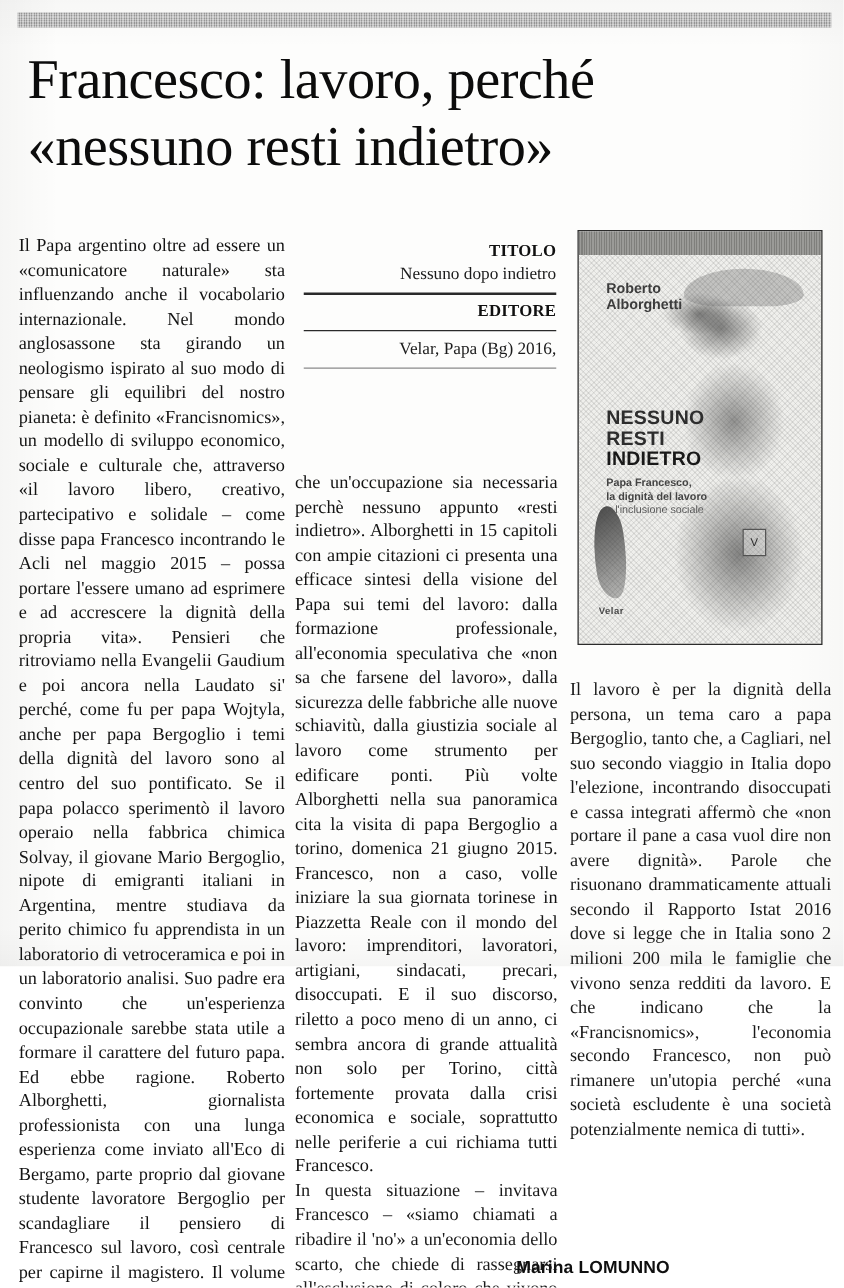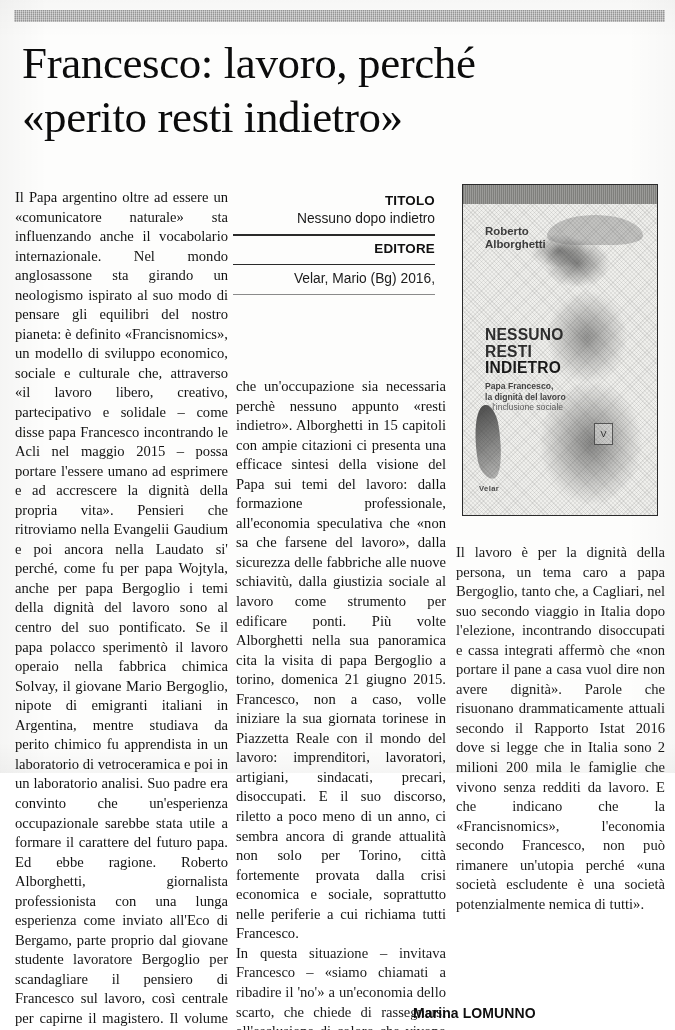--- a/index.html
+++ b/index.html
@@ -83,24 +83,24 @@
   .col p {
     margin: 0;
   }
 
   
   .fade-1 { color: #1a1a1a; }
 
   
   #meta-box {
     position: absolute;
-    left: 233px;
+    left: 243px;
     top: 190px;
     width: 202px;
-    font-family: Liberation Sans, sans-serif;
+    font-family: Liberation Serif, serif;
     text-align: right;
     color: #101010;
   }
   .meta-label {
     font-size: 13.4px;
     font-weight: 700;
     letter-spacing: 0.2px;
     line-height: 16px;
     margin-top: 3px;
   }
@@ -272,34 +272,34 @@
 <body>
 
 <div id="page">
 
   <div id="paper-grain"></div>
 
   <div id="top-rule"></div>
 
   <div id="headline">
     <div class="hl-line">Francesco: lavoro, perché</div>
-    <div class="hl-line">«perito resti indietro»</div>
+    <div class="hl-line">«nessuno resti indietro»</div>
   </div>
 
   <div class="col" id="col1">
     <p>Il Papa argentino oltre ad essere un «comunicatore naturale» sta influenzando anche il vocabolario internazionale. Nel mondo anglosassone sta girando un neologismo ispirato al suo modo di pensare gli equilibri del nostro pianeta: è definito «Francisnomics», un modello di sviluppo economico, sociale e culturale che, attraverso «il lavoro libero, creativo, partecipativo e solidale – come disse papa Francesco incontrando le Acli nel maggio 2015 – possa portare l'essere umano ad esprimere e ad accrescere la dignità della propria vita». Pensieri che ritroviamo nella Evangelii Gaudium e poi ancora nella Laudato si' perché, come fu per papa Wojtyla, anche per papa Bergoglio i temi della dignità del lavoro sono al centro del suo pontificato. Se il papa polacco sperimentò il lavoro operaio nella fabbrica chimica Solvay, il giovane Mario Bergoglio, nipote di emigranti italiani in Argentina, mentre studiava da perito chimico fu apprendista in un laboratorio di vetroceramica e poi in un laboratorio analisi. Suo padre era convinto che un'esperienza occupazionale sarebbe stata utile a formare il carattere del futuro papa. Ed ebbe ragione. Roberto Alborghetti, giornalista professionista con una lunga esperienza come inviato all'Eco di Bergamo, parte proprio dal giovane studente lavoratore Bergoglio per scandagliare il pensiero di Francesco sul lavoro, così centrale per capirne il magistero. Il volume che ci presenta già dal titolo indica come Francesco ritenga</p>
   </div>
 
   <div id="meta-box">
     <div class="meta-label">TITOLO</div>
     <div class="meta-value">Nessuno dopo indietro</div>
     <div class="meta-rule"></div>
     <div class="meta-label">EDITORE</div>
     <div class="meta-rule"></div>
-    <div class="meta-value">Velar, Mario (Bg) 2016,</div>
+    <div class="meta-value">Velar, Papa (Bg) 2016,</div>
     <div class="meta-rule light"></div>
   </div>
 
   <div class="col" id="col2">
     <p>che un'occupazione sia necessaria perchè nessuno appunto «resti indietro». Alborghetti in 15 capitoli con ampie citazioni ci presenta una efficace sintesi della visione del Papa sui temi del lavoro: dalla formazione professionale, all'economia speculativa che «non sa che farsene del lavoro», dalla sicurezza delle fabbriche alle nuove schiavitù, dalla giustizia sociale al lavoro come strumento per edificare ponti. Più volte Alborghetti nella sua panoramica cita la visita di papa Bergoglio a torino, domenica 21 giugno 2015. Francesco, non a caso, volle iniziare la sua giornata torinese in Piazzetta Reale con il mondo del lavoro: imprenditori, lavoratori, artigiani, sindacati, precari, disoccupati. E il suo discorso, riletto a poco meno di un anno, ci sembra ancora di grande attualità non solo per Torino, città fortemente provata dalla crisi economica e sociale, soprattutto nelle periferie a cui richiama tutti Francesco.</p>
     <p class="fade-1">In questa situazione – invitava Francesco – «siamo chiamati a ribadire il 'no'» a un'economia dello scarto, che chiede di rassegnarsi all'esclusione di coloro che vivono in povertà assoluta... Siamo chiamati a ribadire il 'no' all'idolatria del</p>
   </div>
 
   <div id="book-figure">
     <div id="book-cover">

